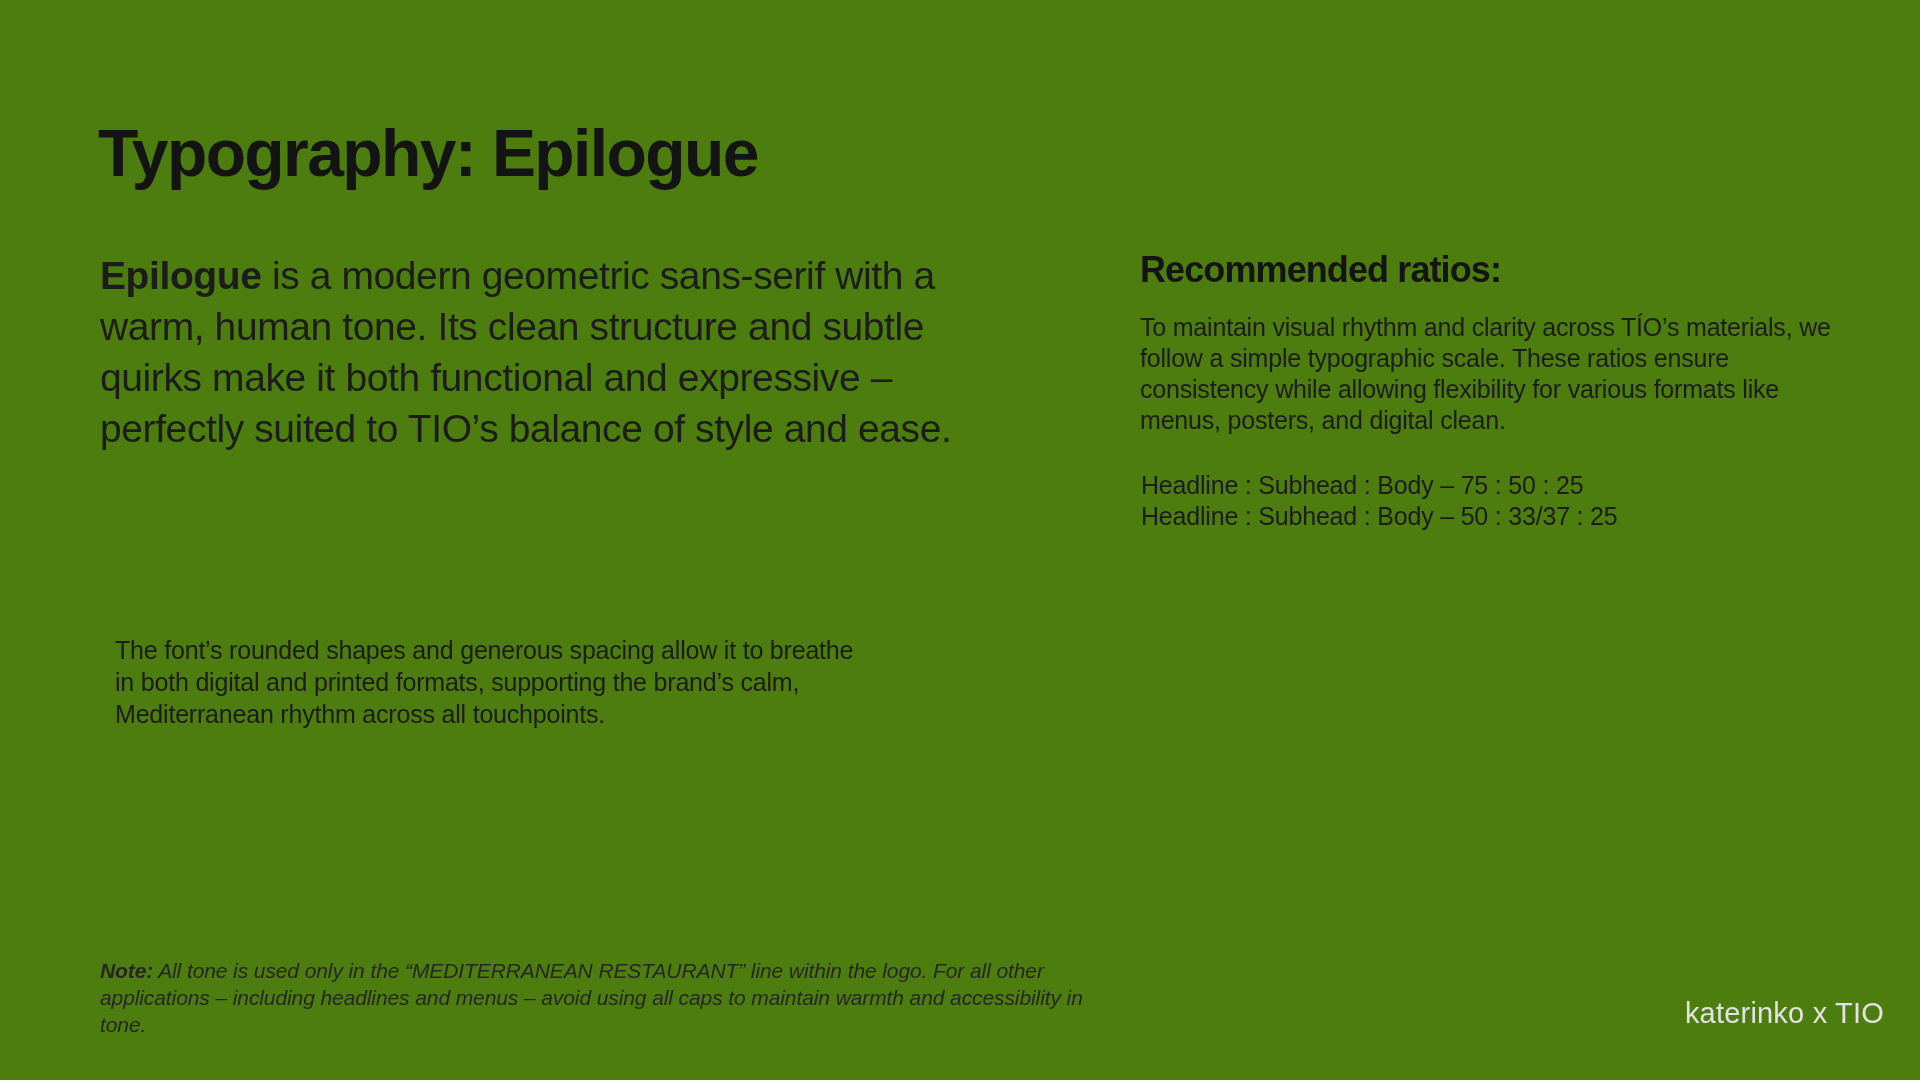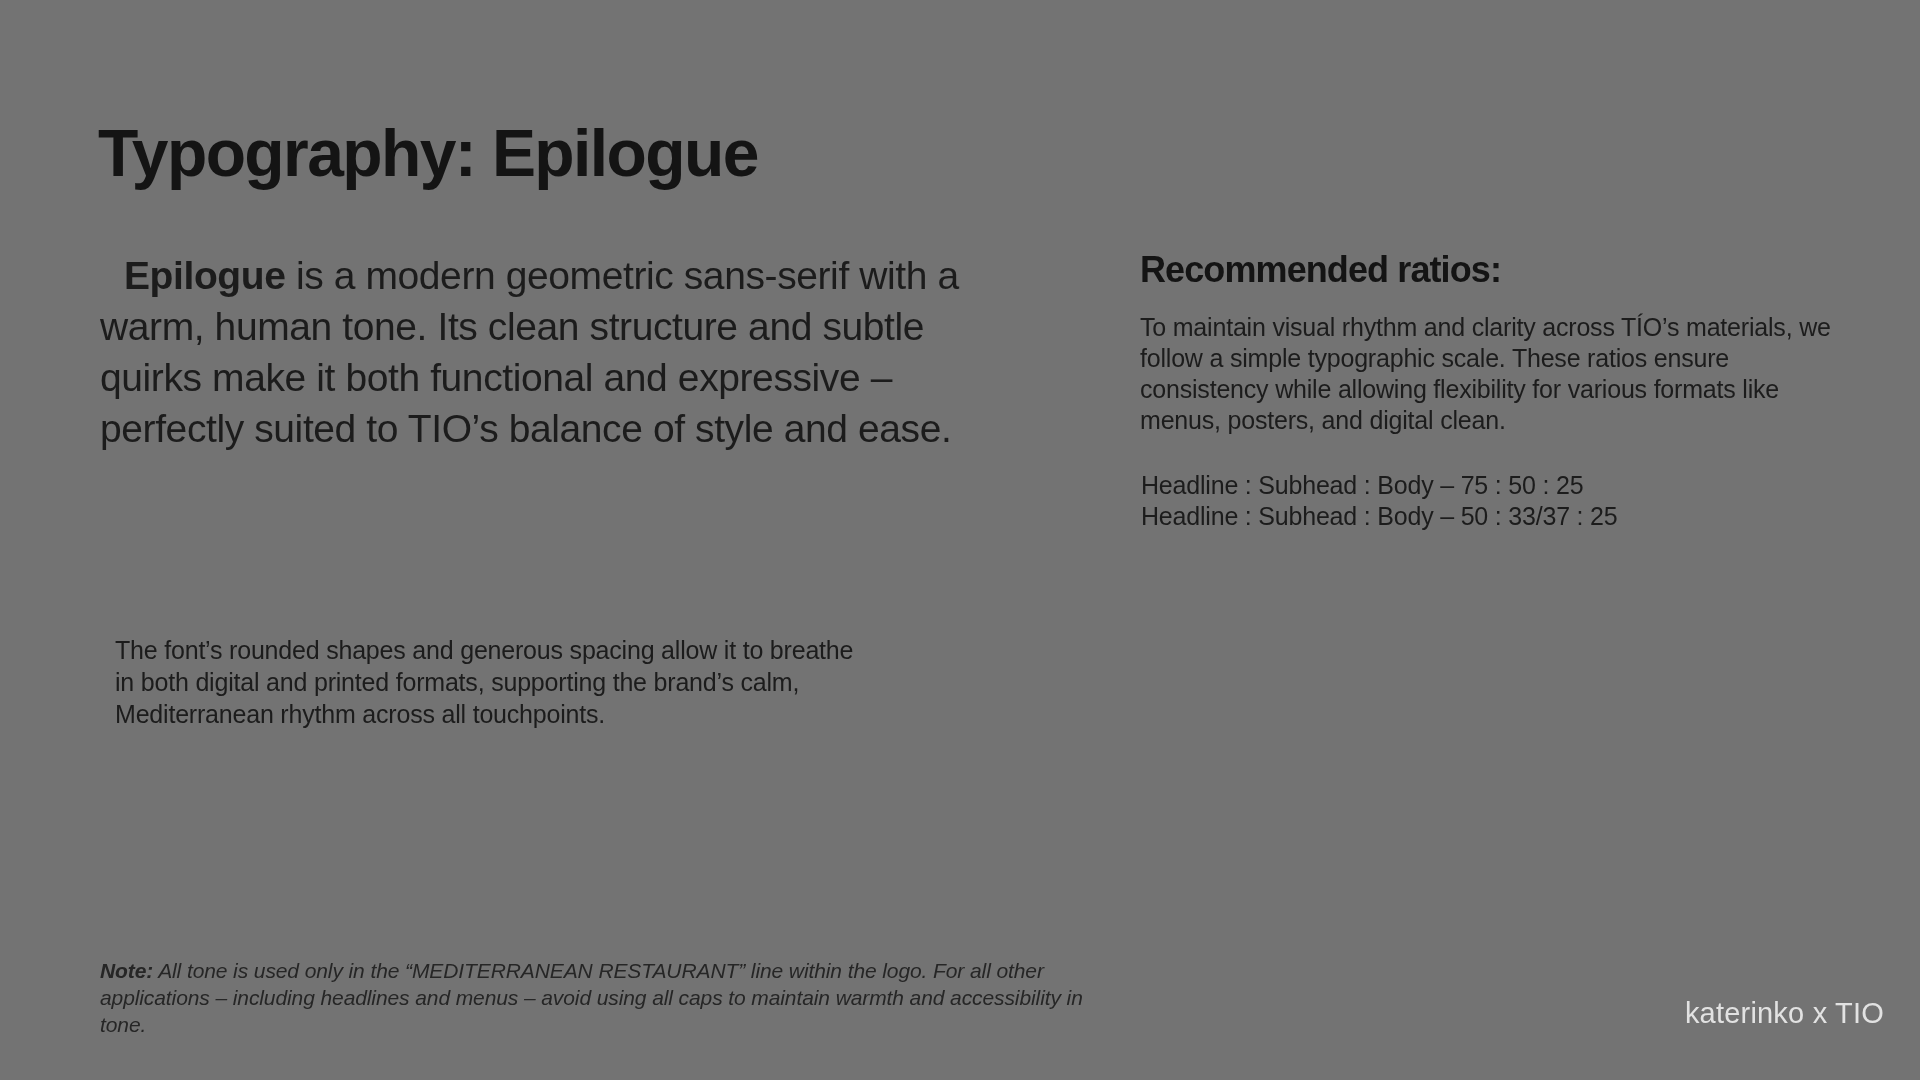--- a/index.html
+++ b/index.html
@@ -14,21 +14,21 @@
     overflow: hidden;
     font-family: "Liberation Sans", sans-serif;
     color: #1c1c1c;
     position: relative;
     -webkit-font-smoothing: antialiased;
   }
 
   .slide {
     position: absolute;
     inset: 0;
-    background: #737373;
+    background: #4d7c0f;
   }
 
   
   .page-title {
     position: absolute;
     left: 98px;
     top: 75px;
     font-size: 66px;
     font-weight: 700;
     letter-spacing: -1.6px;
@@ -47,21 +47,20 @@
   .lead-paragraph {
     font-size: 39px;
     line-height: 51px;
     font-weight: 400;
     letter-spacing: -0.4px;
     color: #1c1c1c;
     margin: 0;
   }
   .lead-paragraph .strong {
     font-weight: 700;
-    margin-left: 24px;
   }
 
   .support-paragraph {
     position: absolute;
     left: 100px;
     top: 619px;
     width: 760px;
     font-size: 25px;
     line-height: 32px;
     font-weight: 400;

